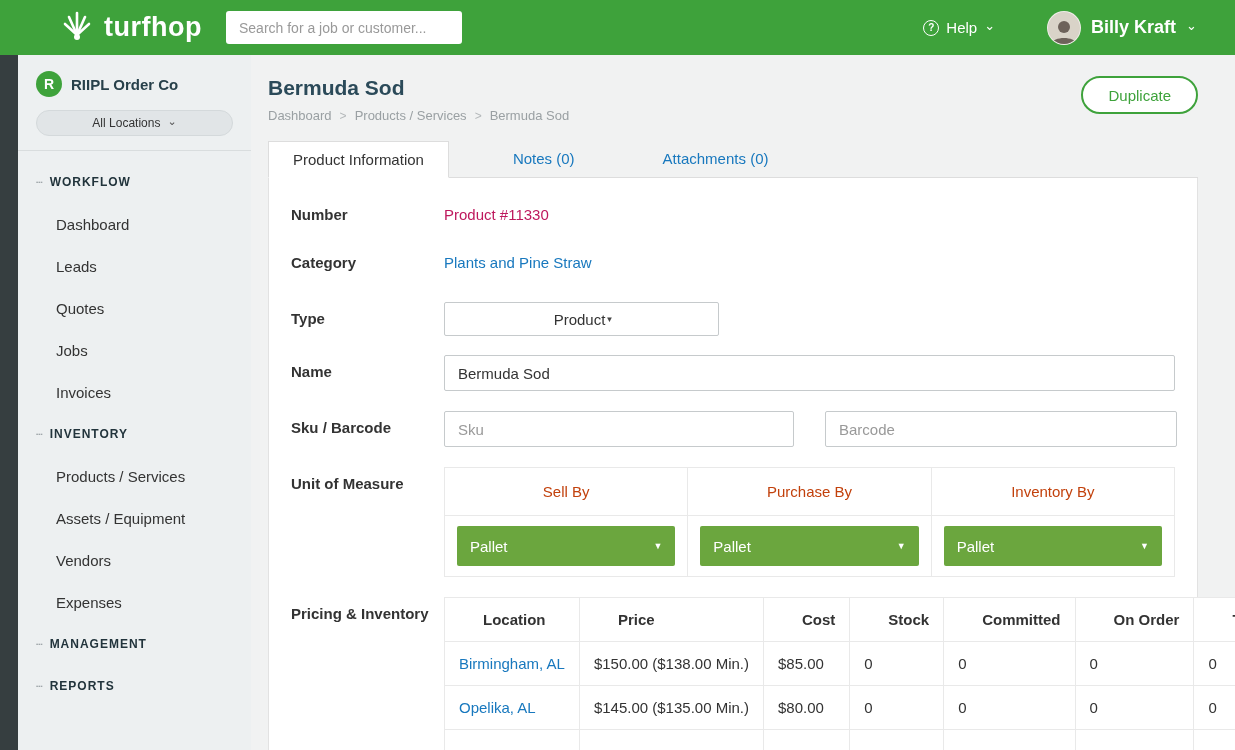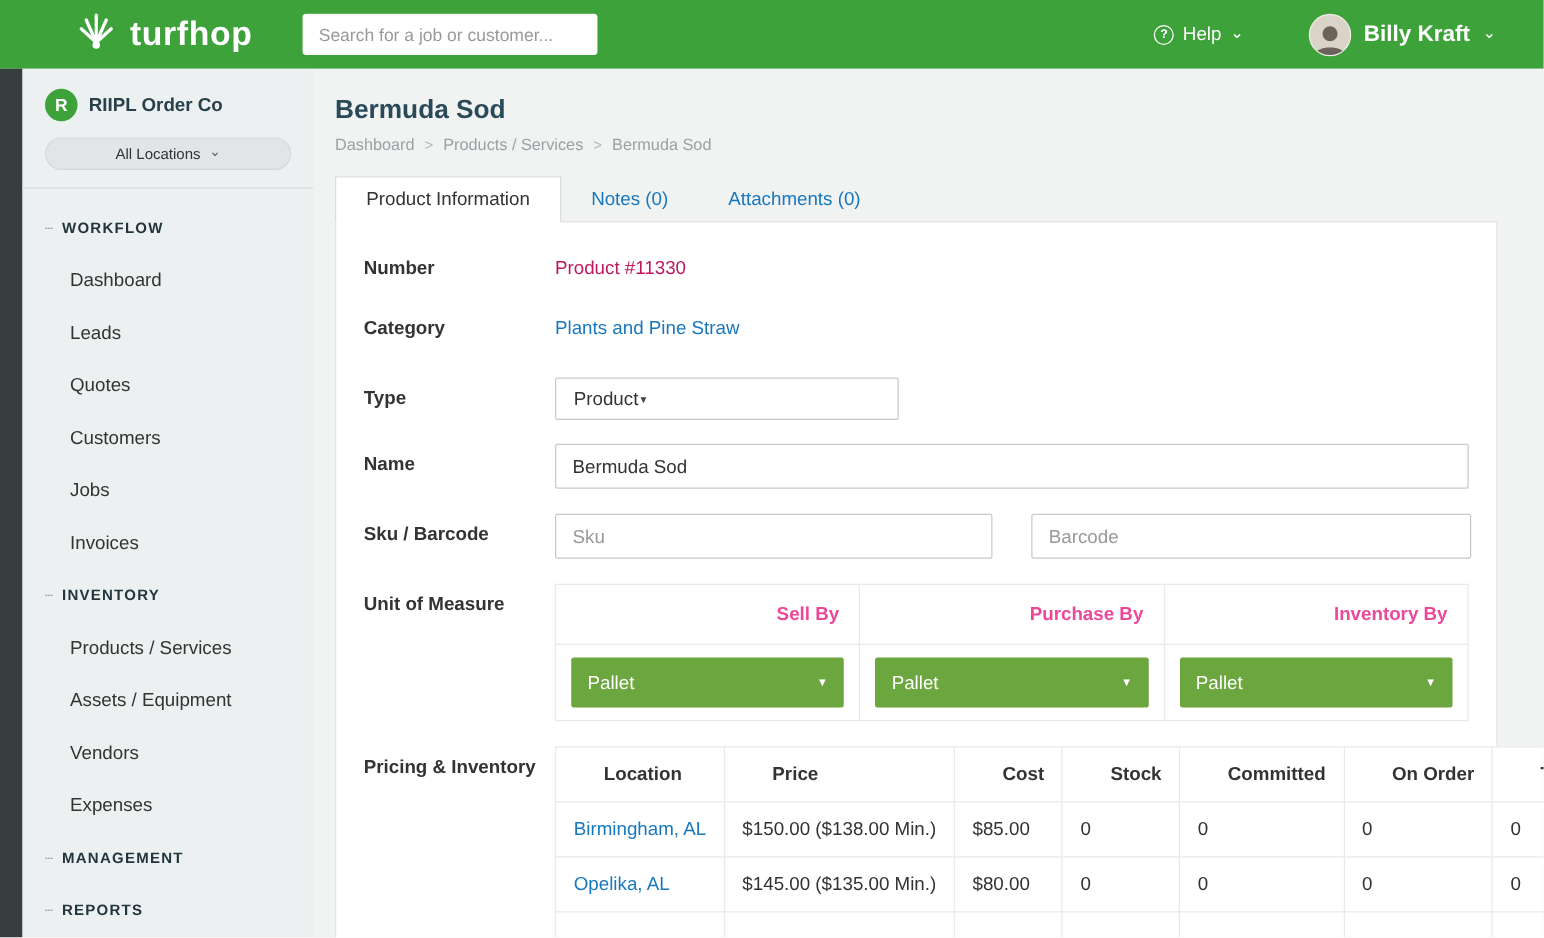--- a/index.html
+++ b/index.html
@@ -11,21 +11,21 @@
   }
 
   
   .topbar {
     position:absolute; top:0; left:0; width:1235px; height:55px;
     background:#3ea23b; display:flex; align-items:center;
     padding:0 38px 0 60px;
   }
   .brand { display:flex; align-items:center; gap:10px; cursor:pointer; }
   .brand-text { color:#fff; font-size:27px; font-weight:bold; letter-spacing:.5px; }
-  .search-wrap { margin-left:40px; }
+  .search-wrap { margin-left:24px; }
   .search-input {
     width:236px; height:33px; border:1px solid rgba(255,255,255,.7); border-radius:3px;
     padding:0 12px; font-size:14px; color:#333; outline:none; background:#fff;
     font-family:"Liberation Sans", sans-serif;
   }
   .search-input::placeholder { color:#999; }
   .topbar-spacer { flex:1; }
   .help-wrap { display:flex; align-items:center; gap:7px; color:#fff; font-size:15px; cursor:pointer; margin-right:52px; }
   .q-icon {
     width:16px; height:16px; border:1.5px solid #fff; border-radius:50%;
@@ -74,21 +74,21 @@
   .page-header { position:relative; padding-top:21px; }
   .page-title { font-size:21px; font-weight:bold; color:#2b4a59; }
   .breadcrumb { margin-top:8px; font-size:13px; color:#9aa0a3; display:flex; gap:8px; align-items:center; }
   .crumb-sep { color:#b4b8ba; font-size:12px; }
   .duplicate-btn {
     position:absolute; right:0; top:21px; height:38px; padding:0 25px;
     background:#fff; border:2px solid #3ea23b; border-radius:19px;
     color:#3ea23b; font-size:15px; cursor:pointer; font-family:"Liberation Sans", sans-serif;
   }
 
-  .tabs { display:flex; align-items:center; margin-top:18px; border-bottom:1px solid #ddd; }
+  .tabs { display:flex; align-items:flex-start; margin-top:18px; border-bottom:1px solid #ddd;gap:40px; }
   .tab {
     padding:9px 24px; font-size:15px; cursor:pointer; color:#1878be; white-space:nowrap;
   }
   .tab.active {
     background:#fff; border:1px solid #ddd; border-bottom:1px solid #fff;
     margin-bottom:-1px; color:#333;
   }
 
   .card {
     background:#fff; border:1px solid #e2e2e2; border-top:none;
@@ -99,40 +99,40 @@
   .row-label { width:153px; flex-shrink:0; font-size:15px; font-weight:bold; color:#333; padding-top:8px; padding-right:14px; }
   .row-label.txt { padding-top:0; }
   .row-value { font-size:15px; color:#be185d; }
   .link { color:#1878be; cursor:pointer; }
   .mb30 { margin-bottom:31px; }
   .mb19 { margin-bottom:19px; }
   .mb20 { margin-bottom:20px; }
 
   .select-box {
     width:275px; height:34px; border:1px solid #c6cacc; border-radius:2px; background:#fff;
-    display:flex; align-items:center; justify-content:flex-start; padding:0 10px 0 14px;
+    display:flex; align-items:center; justify-content:center; padding:0 10px 0 14px;
     font-size:15px; color:#333; cursor:pointer;
   }
   .select-arrow { font-size:8px; color:#444; }
 
   .text-input {
     height:36px; border:1px solid #c6cacc; border-radius:2px; padding:0 13px;
     font-size:15px; color:#333; outline:none; background:#fff;
     font-family:"Liberation Sans", sans-serif;
   }
   .text-input::placeholder { color:#999; }
   .name-input { width:733px; }
   .sku-row .fields { display:flex; gap:31px; }
   .sku-input { width:350px; }
   .barcode-input { width:352px; }
 
   table { border-collapse:collapse; background:#fff; }
   .uom-table { width:733px; border:1px solid #e2e2e2; }
   .uom-table th {
-    width:244px; text-align:right; font-size:15px; font-weight:bold; color:#ec4899;
+    width:244px; text-align:center; font-size:15px; font-weight:normal; color:#c2410c;
     padding:15px 16px; border:1px solid #e9e9e9;
   }
   .uom-table td { padding:10px 12px; border:1px solid #e9e9e9; }
   .green-dd {
     height:40px; background:#6ba63e; border-radius:2px; color:#fff;
     display:flex; align-items:center; justify-content:space-between; padding:0 13px;
     font-size:15px; cursor:pointer;gap:32px;
   }
   .green-dd .dd-arrow { font-size:9px; color:#fff; }
 
@@ -199,21 +199,20 @@
     </div>
   </div>
   <div class="nav">
     <div class="nav-row nav-header">
       <span class="dash-icon">┄</span>
       <span class="lbl">WORKFLOW</span>
     </div>
     <div class="nav-row nav-item">Dashboard</div>
     <div class="nav-row nav-item">Leads</div>
     <div class="nav-row nav-item">Quotes</div>
-    <div class="nav-row nav-item">Customers</div>
     <div class="nav-row nav-item">Jobs</div>
     <div class="nav-row nav-item">Invoices</div>
 
     <div class="nav-row nav-header">
       <span class="dash-icon">┄</span>
       <span class="lbl">INVENTORY</span>
     </div>
     <div class="nav-row nav-item">Products / Services</div>
     <div class="nav-row nav-item">Assets / Equipment</div>
     <div class="nav-row nav-item">Vendors</div>
@@ -233,20 +232,21 @@
 <div class="main">
   <div class="page-header">
     <div class="page-title">Bermuda Sod</div>
     <div class="breadcrumb">
       <span>Dashboard</span>
       <span class="crumb-sep">&gt;</span>
       <span>Products / Services</span>
       <span class="crumb-sep">&gt;</span>
       <span>Bermuda Sod</span>
     </div>
+    <button class="duplicate-btn">Duplicate</button>
   </div>
 
   <div class="tabs">
     <div class="tab active">Product Information</div>
     <div class="tab">Notes (0)</div>
     <div class="tab">Attachments (0)</div>
   </div>
 
   <div class="card">
 

